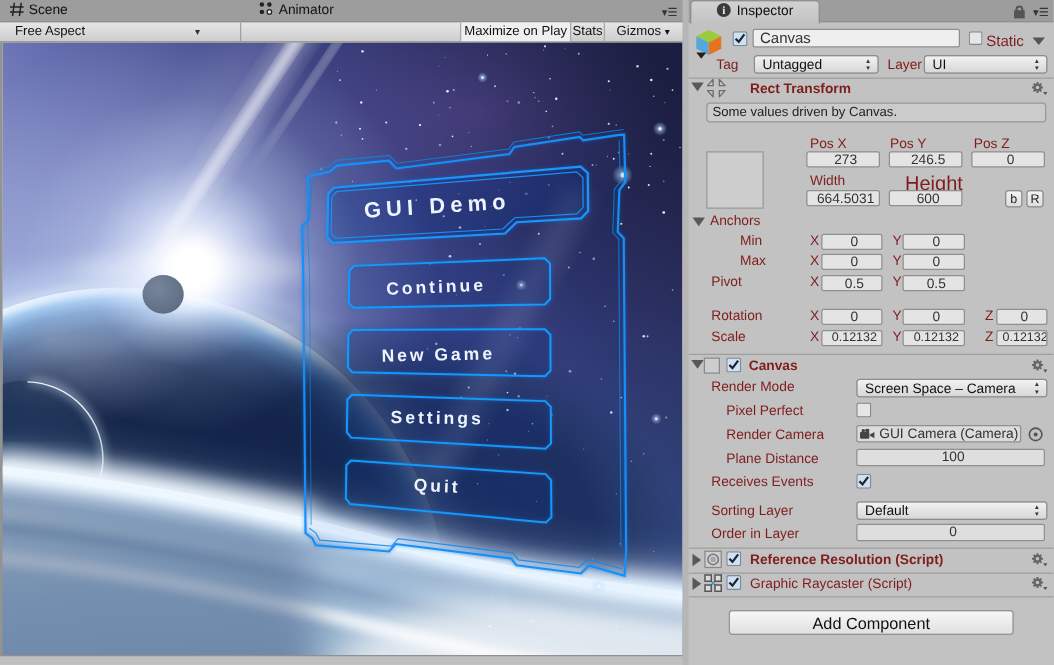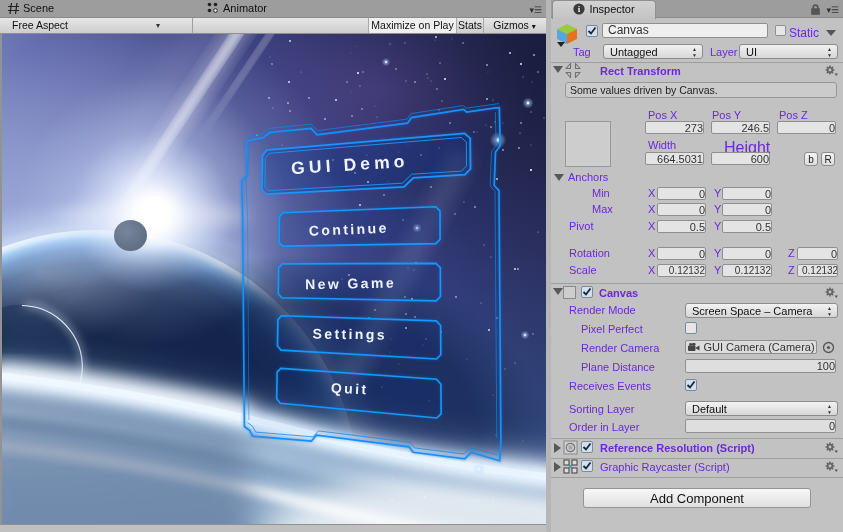--- a/index.html
+++ b/index.html
@@ -3,22 +3,22 @@
 * {margin:0;padding:0;box-sizing:border-box}
 body {width:843px;height:532px;position:relative;overflow:hidden;font-family:"Liberation Sans",sans-serif;background:#c2c2c2}
 .tabbar {position:absolute;height:18px;background:#9d9d9d;border-bottom:1px solid #8a8a8a}
 .tab {position:absolute;top:0;height:19px;z-index:3;background:linear-gradient(#d2d2d2,#c3c3c3);border-radius:4px 4px 0 0;border:1px solid #909090;border-bottom:none;font-size:11px;color:#0e0e0e;text-align:center;line-height:17px}
 .tablabel {position:absolute;top:0;height:18px;font-size:11px;color:#111;line-height:17px}
 .toolbar {position:absolute;height:16px;background:linear-gradient(#e6e6e6,#cdcdcd);border-bottom:1px solid #8e8e8e}
 .ddzone {position:absolute;top:0;height:15px;font-size:10.5px;color:#111;line-height:15px;padding-left:11px;border-right:1px solid #a0a0a0}
 .dda {position:absolute;left:155px;top:0;font-size:8px;color:#333}
 .tbtn {position:absolute;top:0;height:15px;font-size:10.5px;color:#111;line-height:15px;text-align:center;border-left:1px solid #a8a8a8}
 .tbtn.lit {background:#efefef}
-.lb {position:absolute;color:#6d28d9;white-space:nowrap}
-.fld {position:absolute;border:1px solid #8f8f8f;border-radius:2px;color:#333;line-height:12px;padding-left:4px;text-align:right;white-space:nowrap;overflow:hidden}
+.lb {position:absolute;color:#7f1d1d;white-space:nowrap}
+.fld {position:absolute;border:1px solid #8f8f8f;border-radius:2px;color:#333;line-height:12px;padding-left:4px;text-align:center;white-space:nowrap;overflow:hidden}
 .fld.lft {line-height:13px}
 .dd {position:absolute;background:linear-gradient(#f2f2f2,#d7d7d7);border:1px solid #8c8c8c;border-radius:3px;font-size:11px;color:#111;padding-left:6px;white-space:nowrap;overflow:hidden}
 .udar {position:absolute;right:5px;top:1px;font-size:5px;line-height:6px;color:#333;text-align:center}
 .sep {position:absolute;left:551px;width:292px;height:1px;background:#9f9f9f}
 .sbtn {position:absolute;width:14px;height:14px;background:linear-gradient(#f4f4f4,#ddd);border:1px solid #8c8c8c;border-radius:3px;font-size:10px;color:#222;text-align:center;line-height:13px}
 .addc {position:absolute;left:583px;top:488px;width:228px;height:20px;background:linear-gradient(#f7f7f7,#e0e0e0);border:1px solid #949494;border-radius:3px;font-size:13px;color:#111;text-align:center;line-height:19px}
 </style></head>
 <body>
 <svg width="544" height="490" viewBox="0 0 544 490" xmlns="http://www.w3.org/2000/svg" style="position:absolute;left:2px;top:34px">
 <defs>

